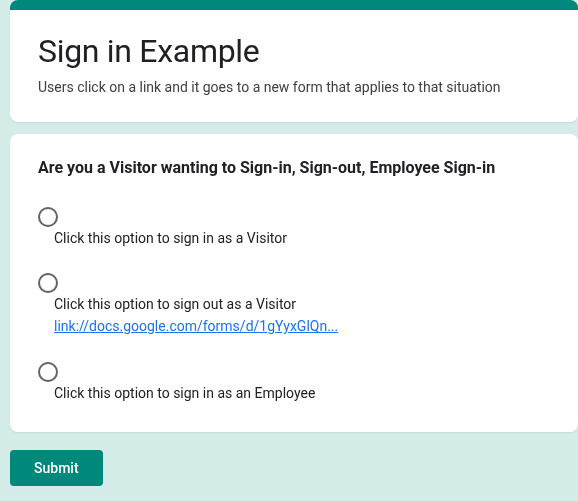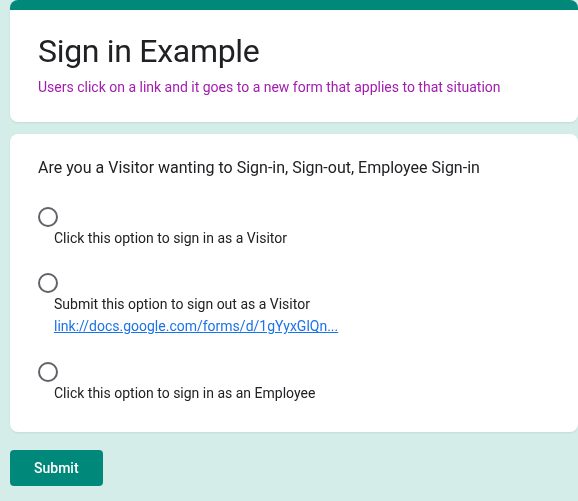--- a/index.html
+++ b/index.html
@@ -20,35 +20,35 @@
     }
     .title {
       font-size: 32px;
       font-weight: 400;
       color: #202124;
       margin-bottom: 8px;
       letter-spacing: -0.3px;
     }
     .description {
       font-size: 14px;
-      color: #a21caf;
+      color: #404040;
       line-height: 1.4;
     }
     .question-card {
       background: #fff;
       border-radius: 8px;
       margin: 12px 0 0 10px;
       padding: 24px 24px 28px 28px;
       box-shadow: 0 1px 2px rgba(0,0,0,0.08);
     }
     .question-title {
       font-size: 16px;
       color: #202124;
       margin-bottom: 28px;
-      font-weight: 400;
+      font-weight: 700;
     }
     .option {
       display: flex;
       align-items: flex-start;
       margin-bottom: 22px;
       flex-direction: column;
     }
     .option:last-child { margin-bottom: 0; }
     .radio {
       width: 20px;
@@ -102,21 +102,21 @@
   <div class="option">
     <div class="radio"></div>
     <div class="option-content">
       <div class="option-label">Click this option to sign in as a Visitor</div>
     </div>
   </div>
 
   <div class="option">
     <div class="radio"></div>
     <div class="option-content">
-      <div class="option-label">Submit this option to sign out as a Visitor</div>
+      <div class="option-label">Click this option to sign out as a Visitor</div>
       <a class="option-link">link://docs.google.com/forms/d/1gYyxGlQn...</a>
     </div>
   </div>
 
   <div class="option">
     <div class="radio"></div>
     <div class="option-content">
       <div class="option-label">Click this option to sign in as an Employee</div>
     </div>
   </div>

